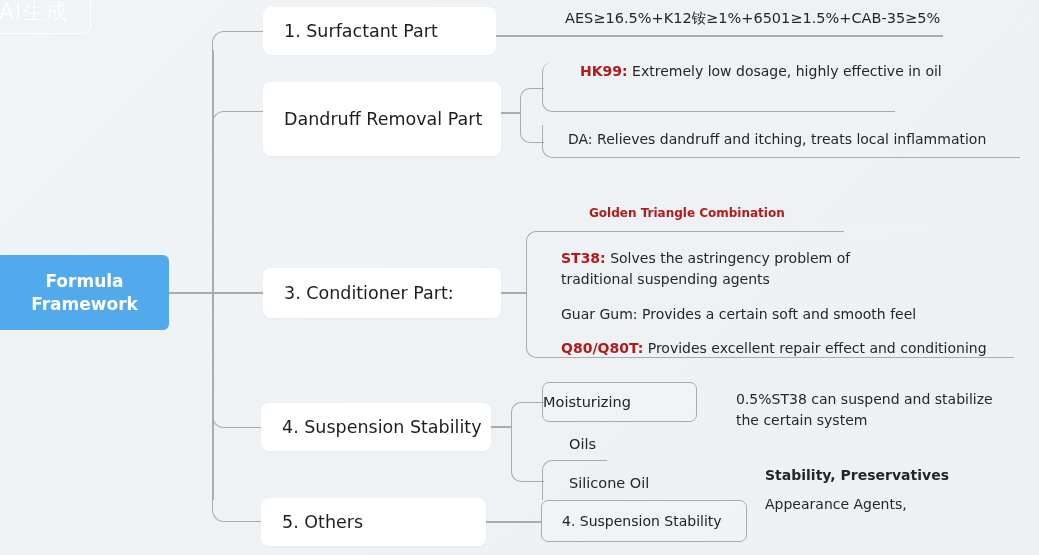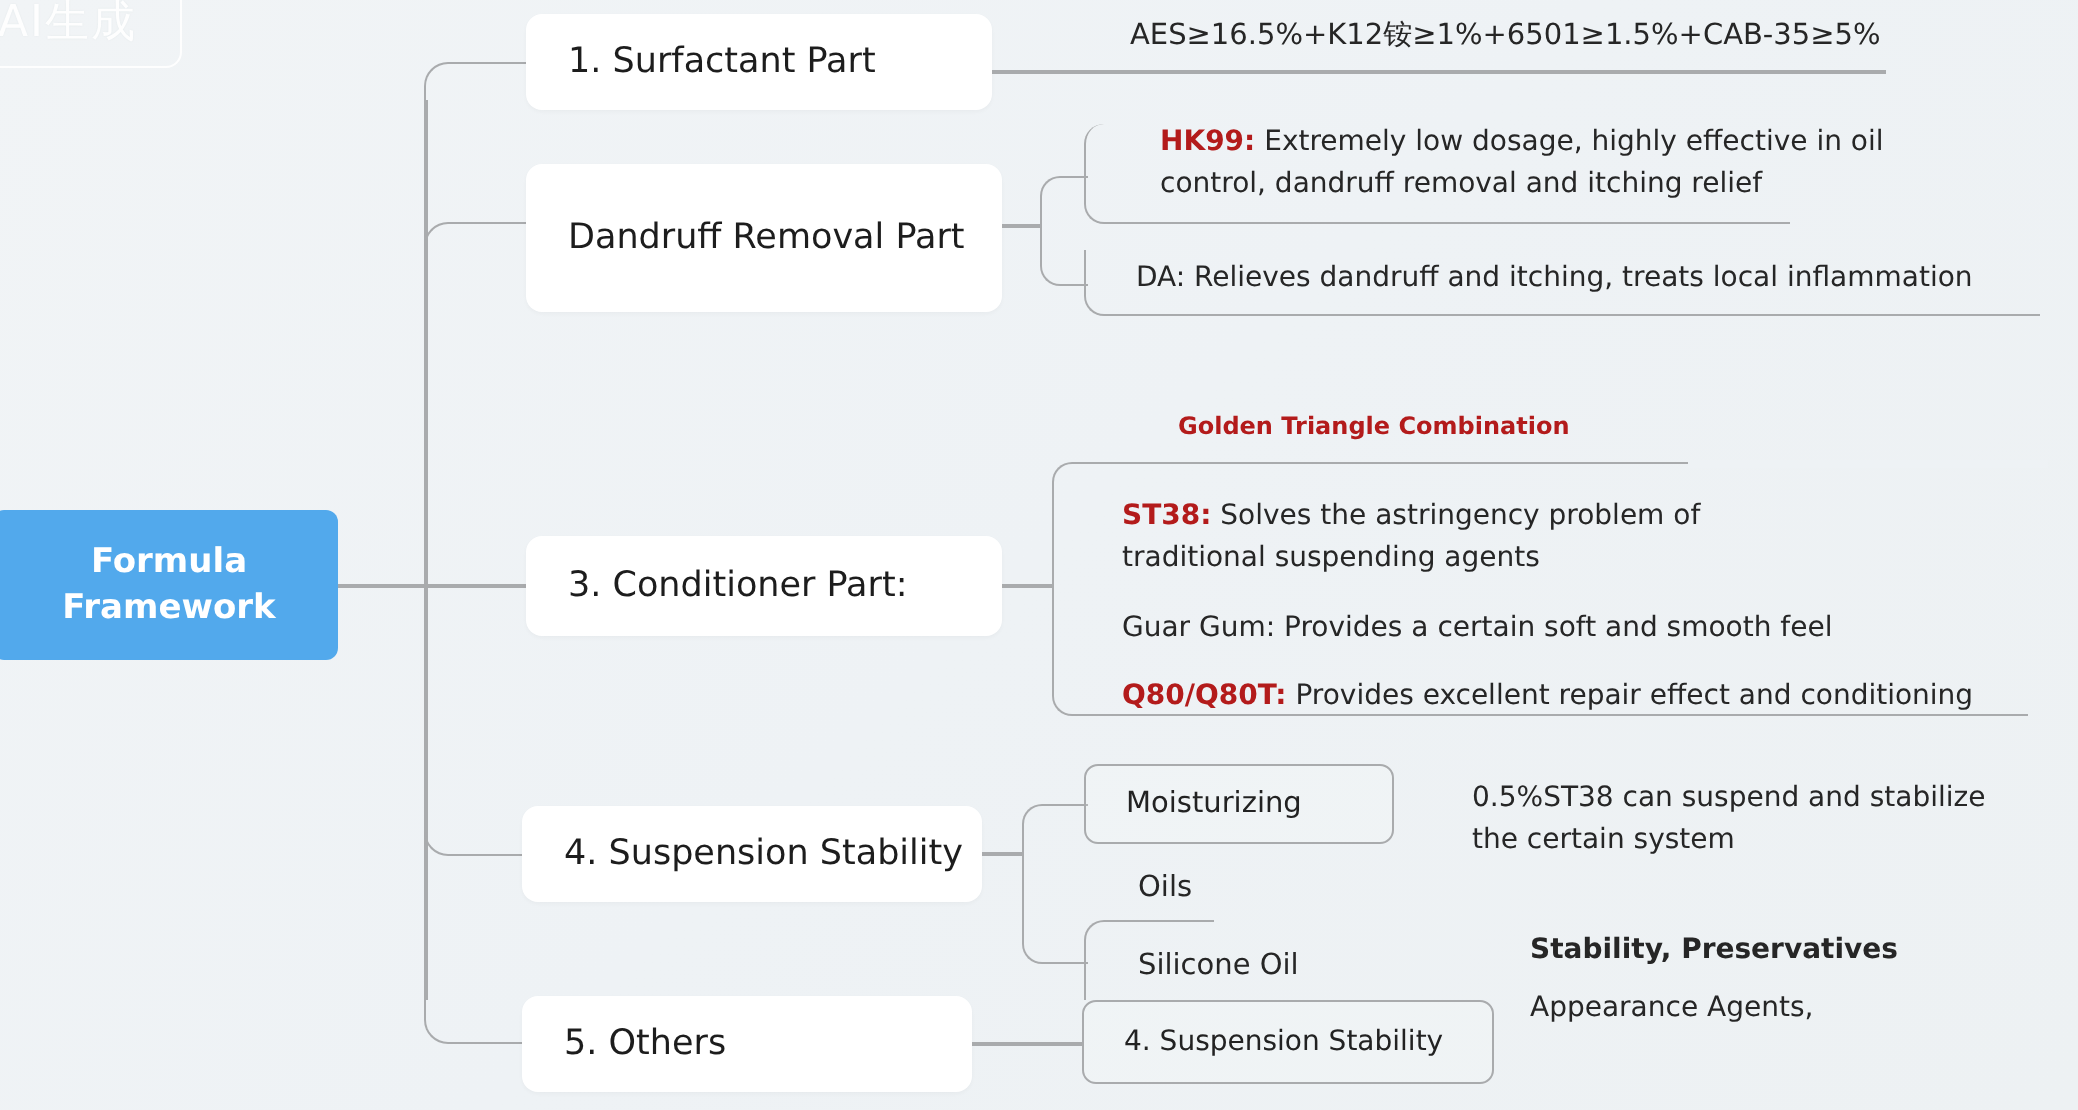--- a/index.html
+++ b/index.html
@@ -31,21 +31,21 @@
     display: flex; align-items: center; padding-left: 21px; line-height: 25px;
     box-shadow: 0 1px 2px rgba(0,0,0,0.03);
   }
   .line { background: #a9abad; }
   .leaf { font-size: 14px; color: #262626; line-height: 21px; white-space: nowrap; }
   .red { color: #b31b1b; font-weight: bold; }
   .bracket { border: 1.5px solid #a9abad; border-right: none; }
   .ul { height: 1.5px; background: #a9abad; }
   .pill {
     border: 1.5px solid #a9abad; border-radius: 7px;
-    font-size: 14.5px; color: #222; display: flex; align-items: center; padding-left: 20px;
+    font-size: 14.5px; color: #222; display: flex; align-items: center; 
     background: rgba(255,255,255,0.15);
   }
 </style>
 </head>
 <body>
 
 <div class="abs watermark">AI生成</div>
 
 <div class="abs root">
   <span>Formula</span>
@@ -69,21 +69,20 @@
 <div class="abs leaf" style="left:565px; top:8px; font-size:14.5px;">AES≥16.5%+K12铵≥1%+6501≥1.5%+CAB-35≥5%</div>
 
 <div class="abs node" style="left:263px; top:82px; width:238px; height:74px; flex-direction:column; align-items:flex-start; justify-content:center;">
   <span>Dandruff Removal Part</span>
 </div>
 <div class="abs line" style="left:501px; top:112px; width:20px; height:1.5px;"></div>
 <div class="abs bracket" style="left:520px; top:88px; width:24px; height:55px; border-radius:10px 0 0 10px; border-top:1.5px solid #a9abad; border-bottom:1.5px solid #a9abad;"></div>
 <div class="abs bracket" style="left:542px; top:62px; width:353px; height:50px; border-radius:10px 0 0 10px; border-top:none; border-bottom:1.5px solid #a9abad;"></div>
 <div class="abs leaf" style="left:568px; top:61px;margin-left:12px;">
   <span class="red">HK99:</span><span> Extremely low dosage, highly effective in oil</span><br>
-  <span>control, dandruff removal and itching relief</span>
 </div>
 <div class="abs bracket" style="left:542px; top:125px; width:478px; height:33px; border-radius:0 0 0 10px; border-top:none; border-bottom:1.5px solid #a9abad;"></div>
 <div class="abs leaf" style="left:568px; top:129px;">DA: Relieves dandruff and itching, treats local inflammation</div>
 
 <div class="abs node" style="left:263px; top:268px; width:238px; height:50px;">
   <span>3. Conditioner Part:</span>
 </div>
 <div class="abs line" style="left:501px; top:292px; width:26px; height:1.5px;"></div>
 <div class="abs leaf red" style="left:561px; top:200px; font-size:12px; line-height:26px;margin-left:28px;">Golden Triangle Combination</div>
 <div class="abs bracket" style="left:526px; top:231px; width:488px; height:127px; border-radius:10px 0 0 10px; border-top:1.5px solid #a9abad; border-bottom:1.5px solid #a9abad;"></div>

